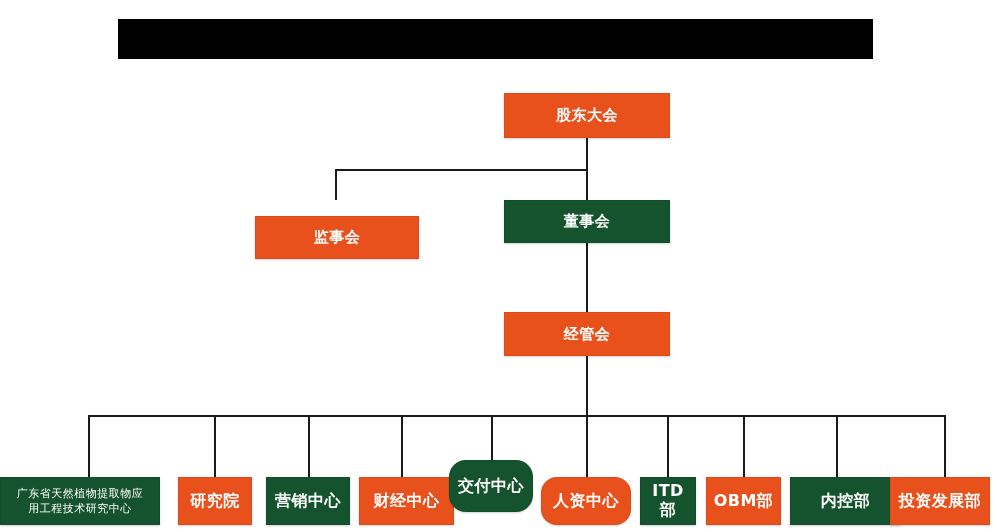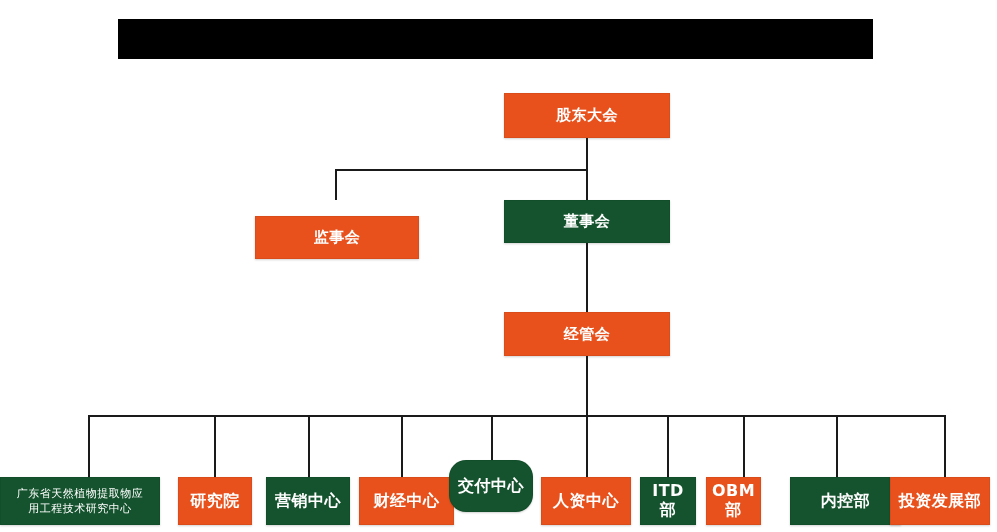--- a/index.html
+++ b/index.html
@@ -135,29 +135,29 @@
   </div>
 
   <div class="node dark leaf" style="left:359px; top:477px; width:95px; height:48px;">
     <span class="node-label">财经中心</span>
   </div>
 
   <div class="node light leaf" style="left:449px; top:460px; width:84px; height:52px;border-radius:17px;">
     <span class="node-label">交付中心</span>
   </div>
 
-  <div class="node dark leaf" style="left:541px; top:477px; width:90px; height:48px;">
+  <div class="node dark leaf" style="left:541px; top:477px; width:90px; height:48px;border-radius:16px;">
     <span class="node-label">人资中心</span>
   </div>
 
   <div class="node light leaf" style="left:640px; top:477px; width:56px; height:48px;text-align:center;">
     <span class="node-label">ITD部</span>
   </div>
 
-  <div class="node dark leaf" style="left:706px; top:477px; width:55px; height:48px;">
+  <div class="node dark leaf" style="left:706px; top:477px; width:75px; height:48px;">
     <span class="node-label">OBM部</span>
   </div>
 
   <div class="node light leaf" style="left:790px; top:477px; width:111px; height:48px;">
     <span class="node-label">内控部</span>
   </div>
 
   <div class="node dark leaf" style="left:890px; top:477px; width:100px; height:48px;">
     <span class="node-label">投资发展部</span>
   </div>

